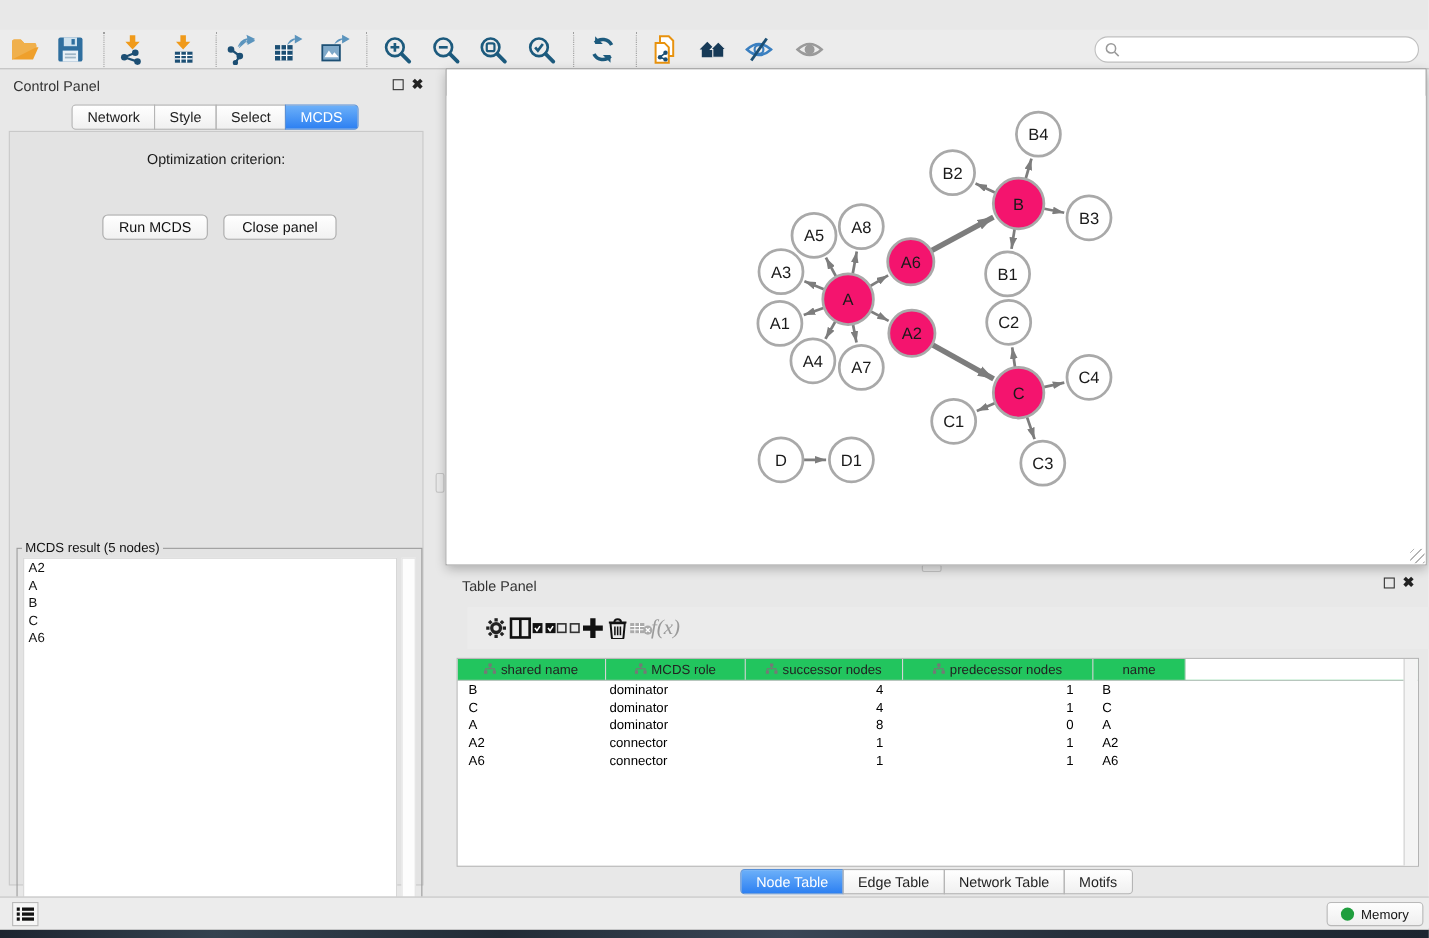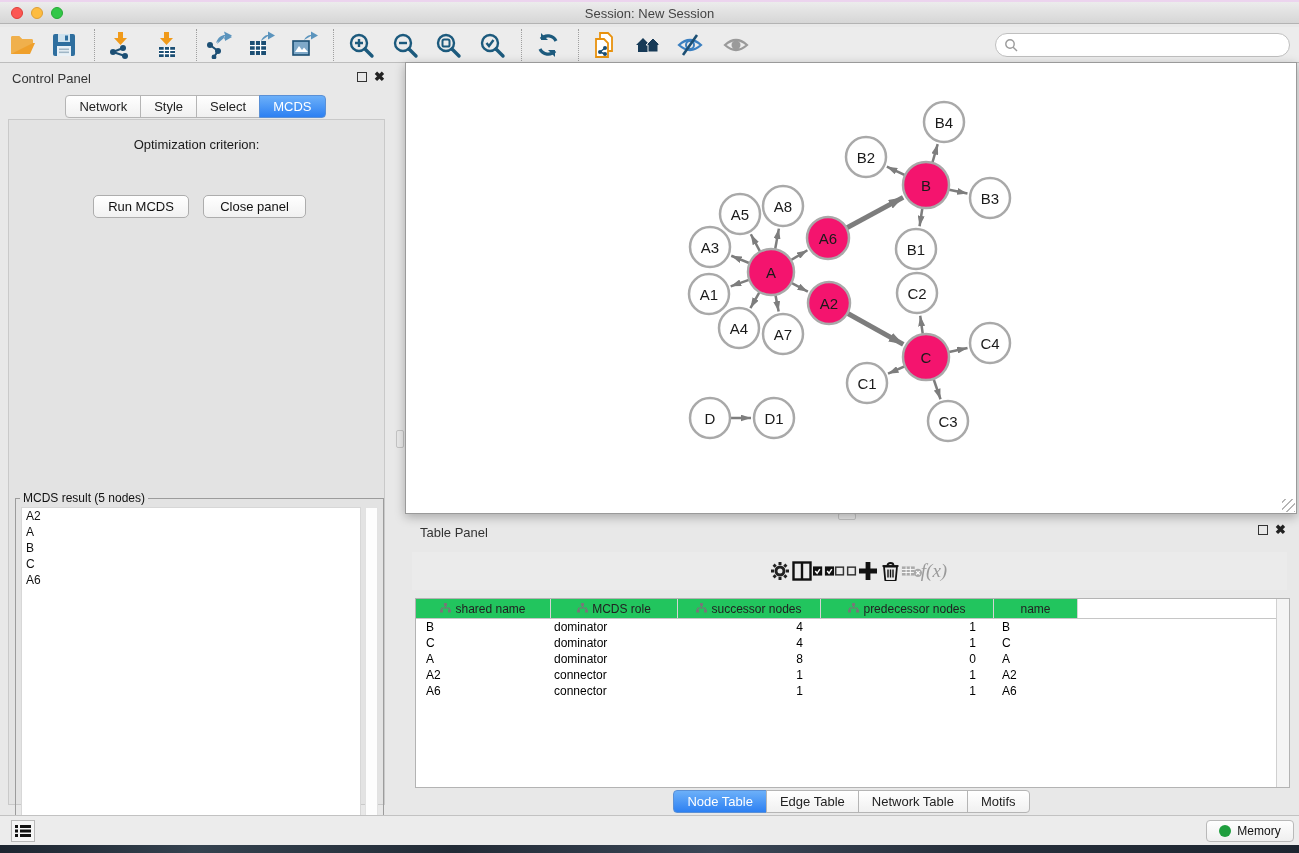--- a/index.html
+++ b/index.html
@@ -84,22 +84,22 @@
   .net-canvas { left:0; top:24px; width:890px; height:426px; background:#fff; }
   .resize-grip { right:1px; bottom:1px; width:13px; height:13px;
     background:repeating-linear-gradient(135deg, transparent 0 2px, #b5b5b5 2px 3px, transparent 3px 5px); }
   .splitter-v { left:396px; top:430px; width:8px; height:18px; background:#e9e9e9;
     border:1px solid #c4c4c4; border-radius:2px; }
   .splitter-h { left:838px; top:513px; width:18px; height:7px; background:#e9e9e9;
     border:1px solid #c4c4c4; border-radius:2px; }
 
   
   .tp-title { left:420px; top:525px; font-size:13px; color:#333; }
-  .tp-toolbar { left:412px; top:552px; width:875px; height:38px; background:#ebebeb;
-    display:flex; align-items:center; padding-left:15px;justify-content:center; }
+  .tp-toolbar { left:425px; top:552px; width:875px; height:38px; background:#ebebeb;
+    display:flex; align-items:center; padding-left:15px; }
   .tpi { width:22px; height:22px; display:flex; align-items:center; justify-content:center; cursor:pointer; }
   .fx { font-family:"Liberation Serif", serif; font-style:italic; font-size:19px; color:#9a9a9a; }
   .ntable { left:415px; top:598px; width:875px; height:190px; background:#fff;
     border:1px solid #b3b3b3; overflow:hidden; }
   .thead { display:flex; height:20px; background:#22c55e; border-bottom:1px solid #c6c6c6; }
   .th { display:flex; align-items:center; justify-content:center; gap:4px;
     font-size:12px; color:#222; border-right:1px solid #d4d4d4; cursor:pointer; }
   .trow { display:flex; height:16px; }
   .td { font-size:12px; color:#000; line-height:16px; white-space:nowrap; overflow:hidden; }
   .tscroll { position:absolute; right:0; top:0; width:13px; height:188px;
@@ -117,26 +117,20 @@
   .memory-dot { width:12px; height:12px; border-radius:50%; background:#1f9e3e; }
   .memory-label { font-size:12px; color:#111; }
 </style>
 </head>
 <body>
 
 <div class="abs wallpaper"></div>
 
 <div class="abs app">
 
-  <div class="abs titlebar">
-    <div class="abs tl red"></div>
-    <div class="abs tl yellow"></div>
-    <div class="abs tl green"></div>
-    <div class="abs titlebar-text">Session: New Session</div>
-  </div>
 
   <div class="abs toolbar">
     <div class="abs tbi" style="left:8px">
       <svg viewBox="0 0 28 28">
           <path d="M3 23 V7 q0-2 2-2 h6 l3 3 h9 q2 0 2 2 v2" fill="#f2a93b" stroke="#ce competent8812" stroke-width="0"></path>
           <path d="M3 23 L7 12 h20 l-5 11 z" fill="#efa02c"></path>
           <path d="M3 23 V7 q0-2 2-2 h6 l3 3 h9 q2 0 2 2 v2" fill="#f0b04c"></path>
         </svg>
     </div>
     <div class="abs tbi" style="left:50px">

